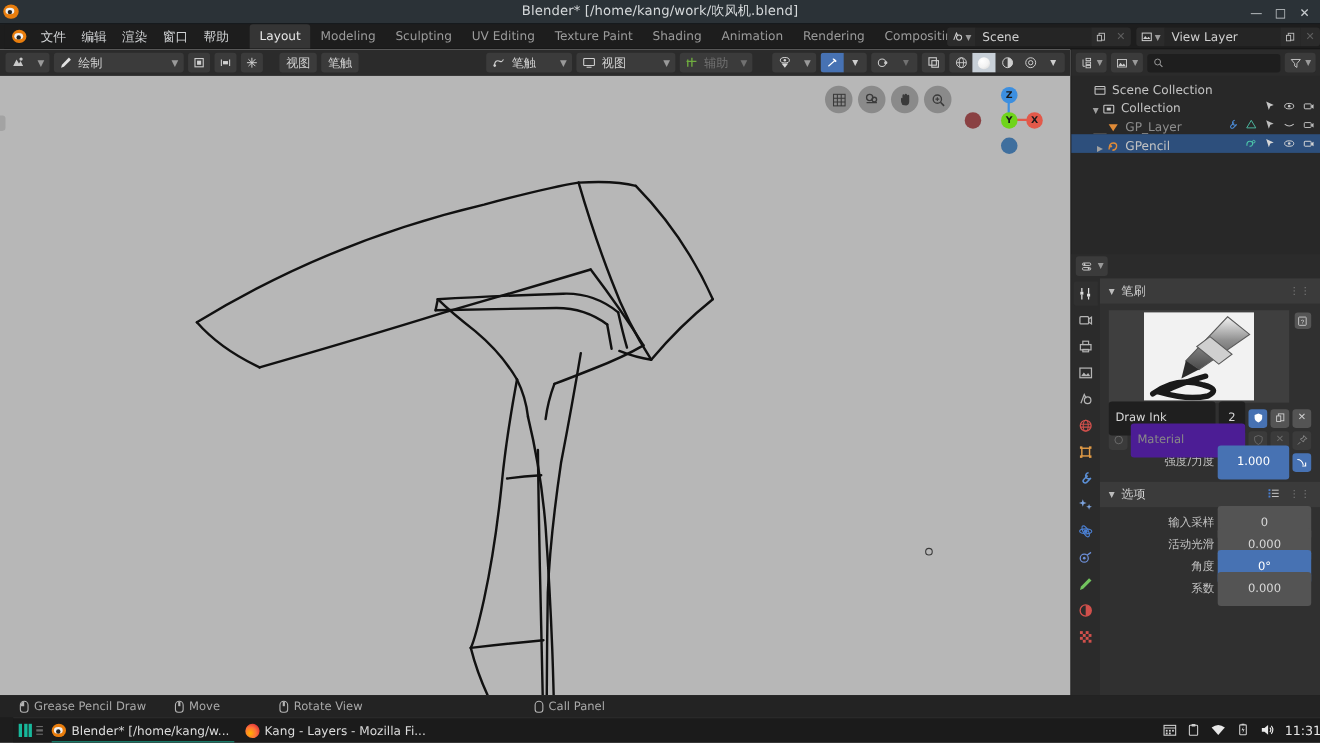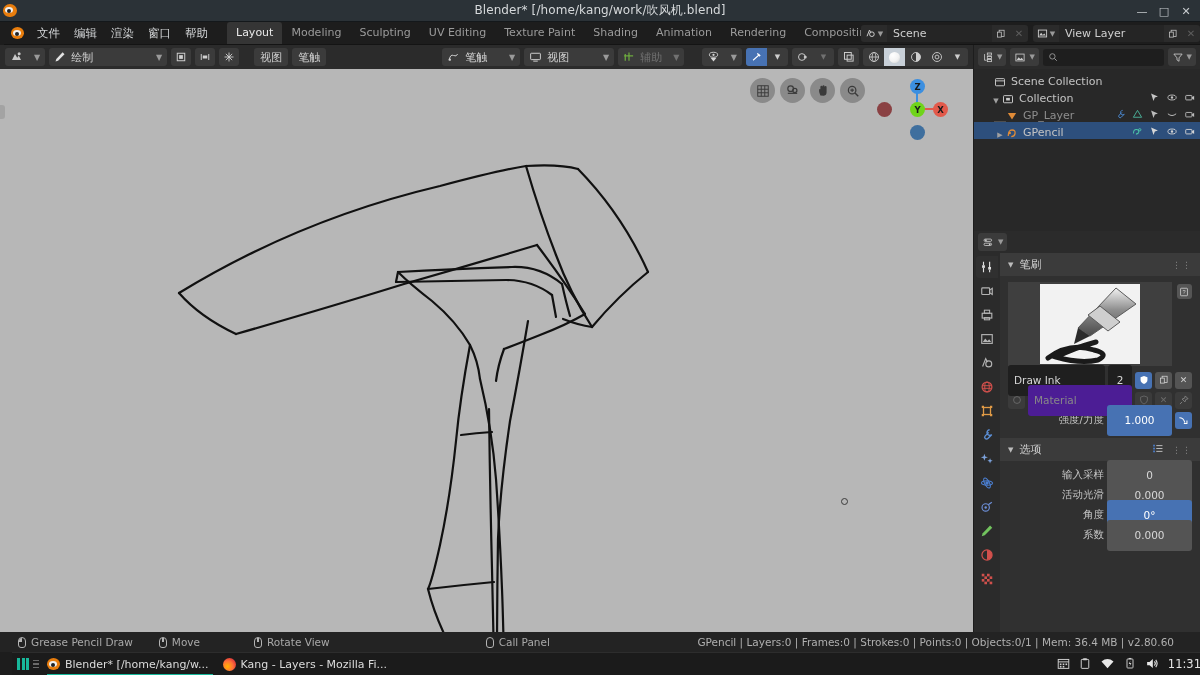--- a/index.html
+++ b/index.html
@@ -966,21 +966,20 @@
       <span>Move</span>
     </div>
     <div class="sb-hint" style="margin-left:28px;">
       <span class="mouse-ico mid"></span>
       <span>Rotate View</span>
     </div>
     <div class="sb-hint" style="margin-left:130px;">
       <span class="mouse-ico"></span>
       <span>Call Panel</span>
     </div>
-    <div class="sb-stats">GPencil | Layers:0 | Frames:0 | Strokes:0 | Points:0 | Objects:0/1 | Mem: 36.4 MB | v2.80.60</div>
   </div>
 
   <div class="taskbar">
     <div class="tk-showdesk">
       <div class="tk-grid"></div>
     </div>
     <div class="tk-handle">
         <i></i>
         <i></i>
         <i></i>

